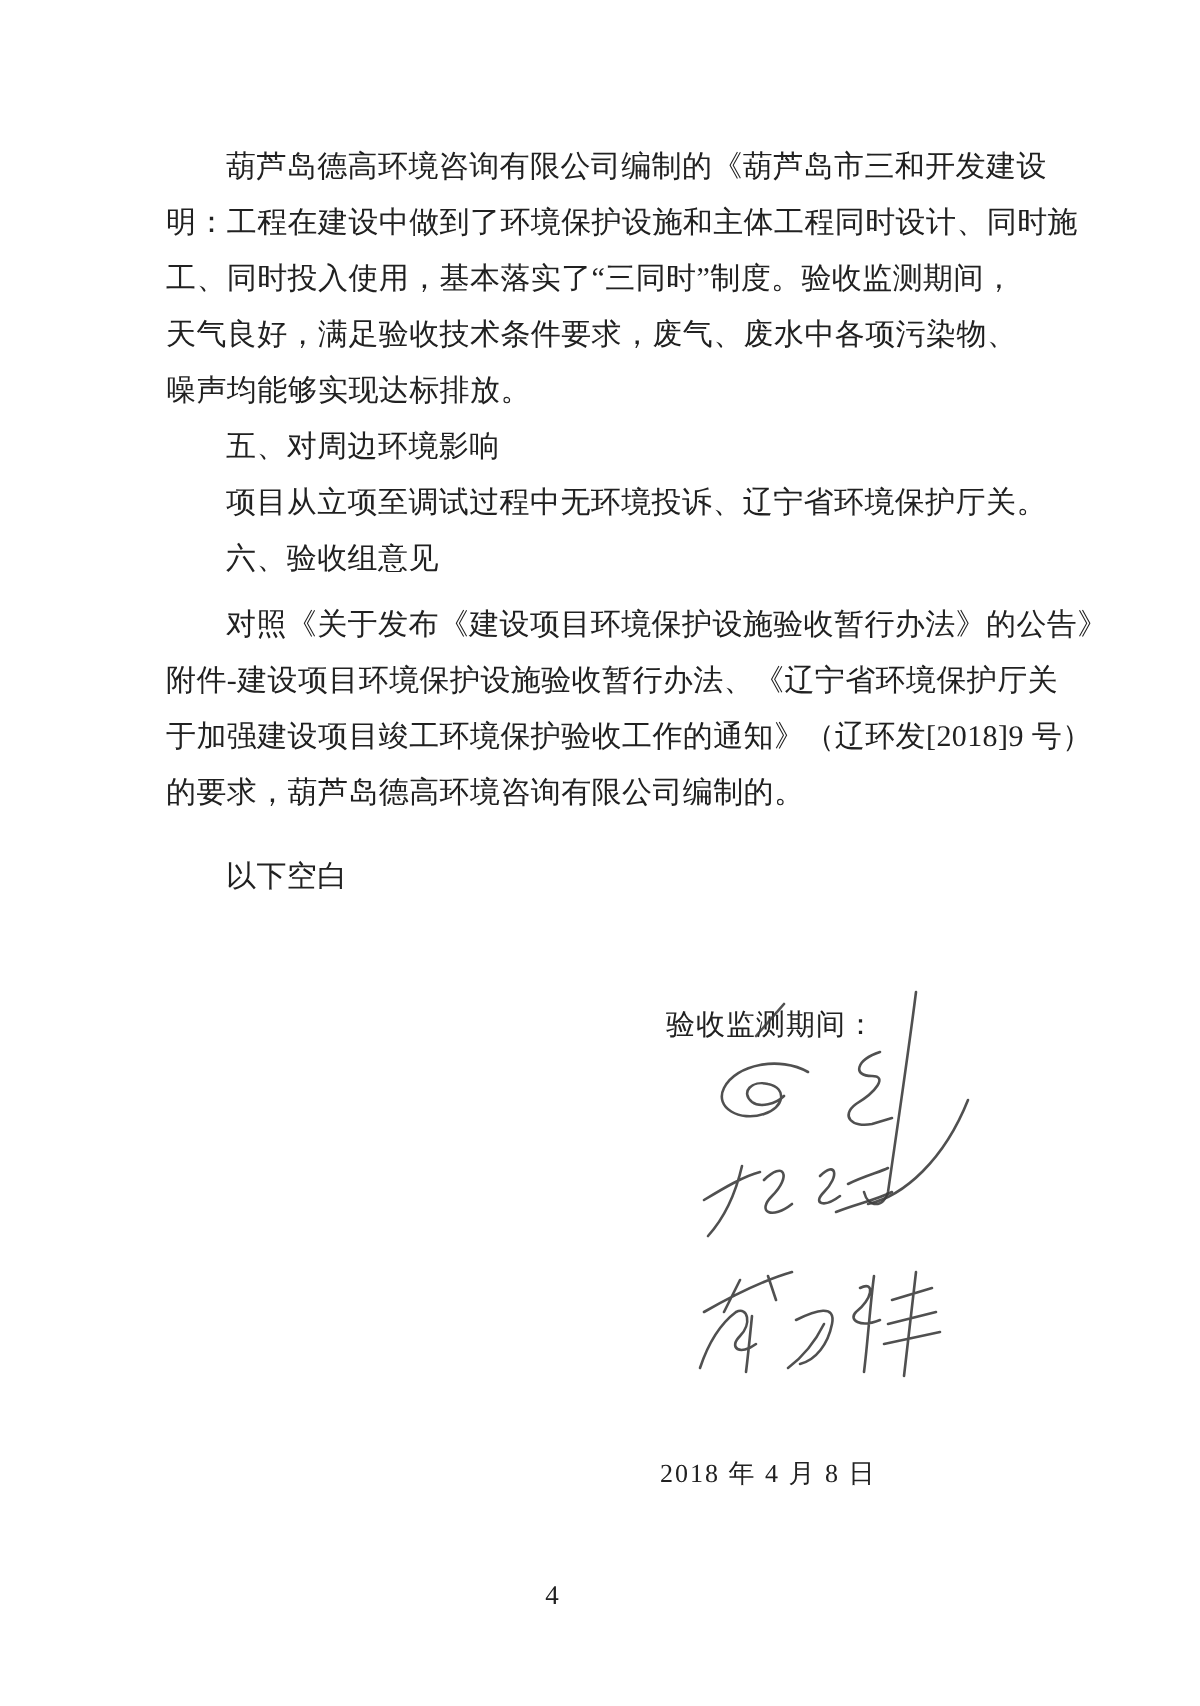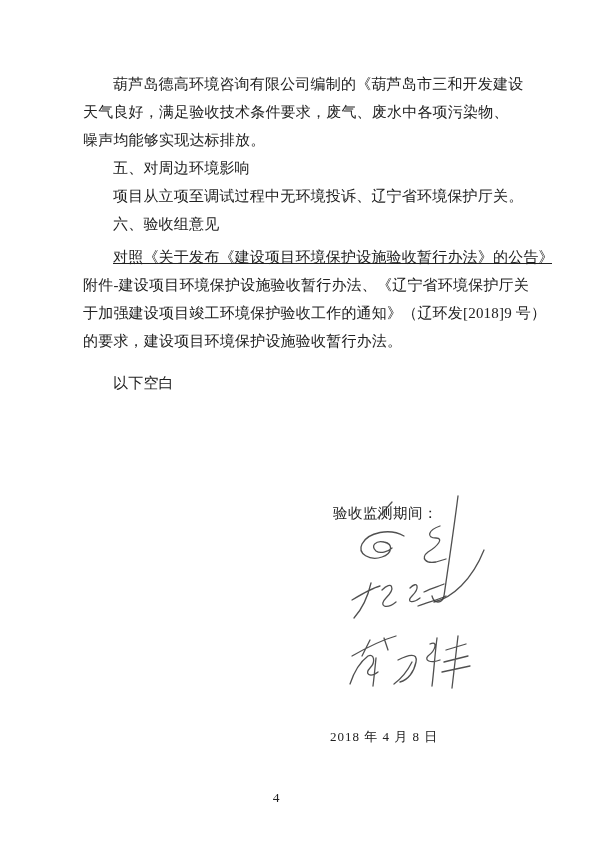--- a/index.html
+++ b/index.html
@@ -18,21 +18,21 @@
     top: 70px;
     width: 455px;
   }
   .line {
     font-size: 15px;
     line-height: 28px;
     letter-spacing: 0.2px;
     white-space: nowrap;
   }
   .indent { padding-left: 30px; }
-  .gap-sm { margin-top: 5px; text-decoration: underline; }
+  .gap-sm { margin-top: 5px; }
   .gap-md { margin-top: 14px; }
   .sig-label {
     position: absolute;
     left: 333px;
     top: 506px;
     font-size: 14.5px;
     line-height: 1;
     letter-spacing: 0.5px;
   }
   .sig-svg {
@@ -68,29 +68,31 @@
     line-height: 16px;
   }
 </style>
 </head>
 <body>
 
 <div class="page">
 
   <div class="body-text">
     <div class="line indent">葫芦岛德高环境咨询有限公司编制的《葫芦岛市三和开发建设</div>
+    <div class="line">明：工程在建设中做到了环境保护设施和主体工程同时设计、同时施</div>
+    <div class="line">工、同时投入使用，基本落实了“三同时”制度。验收监测期间，</div>
     <div class="line">天气良好，满足验收技术条件要求，废气、废水中各项污染物、</div>
     <div class="line">噪声均能够实现达标排放。</div>
     <div class="line indent">五、对周边环境影响</div>
     <div class="line indent">项目从立项至调试过程中无环境投诉、辽宁省环境保护厅关。</div>
     <div class="line indent">六、验收组意见</div>
     <div class="line indent gap-sm">对照《关于发布《建设项目环境保护设施验收暂行办法》的公告》</div>
     <div class="line">附件-建设项目环境保护设施验收暂行办法、《辽宁省环境保护厅关</div>
     <div class="line">于加强建设项目竣工环境保护验收工作的通知》（辽环发[2018]9 号）</div>
-    <div class="line">的要求，建设项目环境保护设施验收暂行办法。</div>
+    <div class="line">的要求，葫芦岛德高环境咨询有限公司编制的。</div>
     <div class="line indent gap-md">以下空白</div>
   </div>
 
   <div class="sig-label">验收监测期间：</div>
 
   <svg class="sig-svg" viewBox="0 0 200 215" aria-hidden="true">
     <g>
       <path d="M38,30 L52,14"></path>
       <path d="M64,48 C50,40 28,44 22,56 C17,66 30,73 42,69 C52,66 54,56 44,54 C36,52 30,58 36,63 C40,66 48,64 52,60"></path>
       <path d="M100,38 C88,42 86,50 96,50 C104,50 98,58 88,64 C80,70 86,76 96,74 L106,71"></path>

